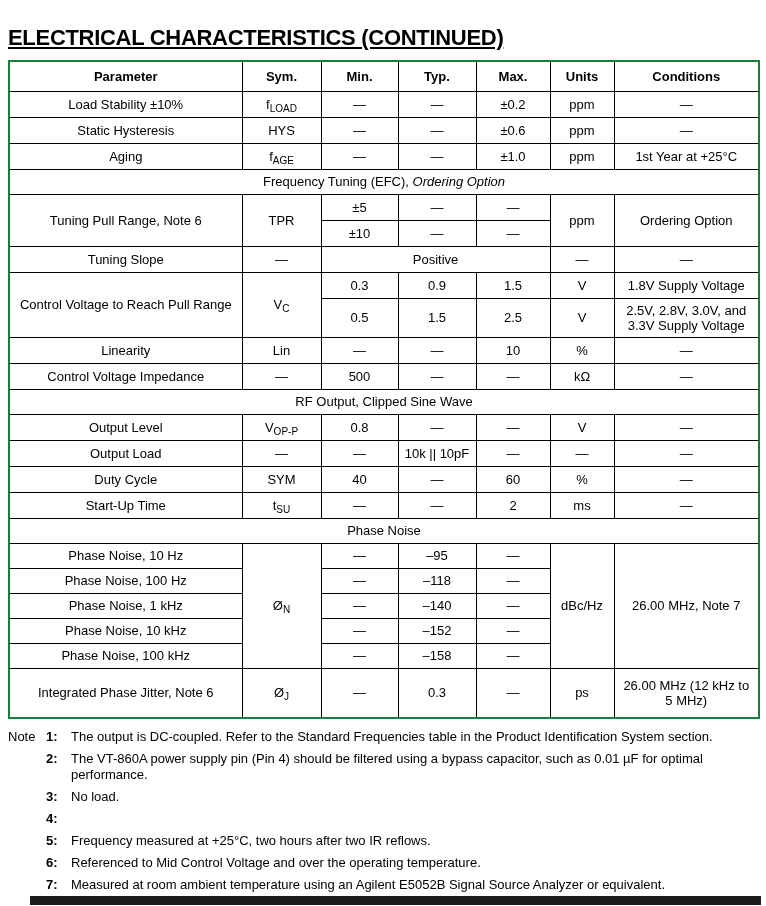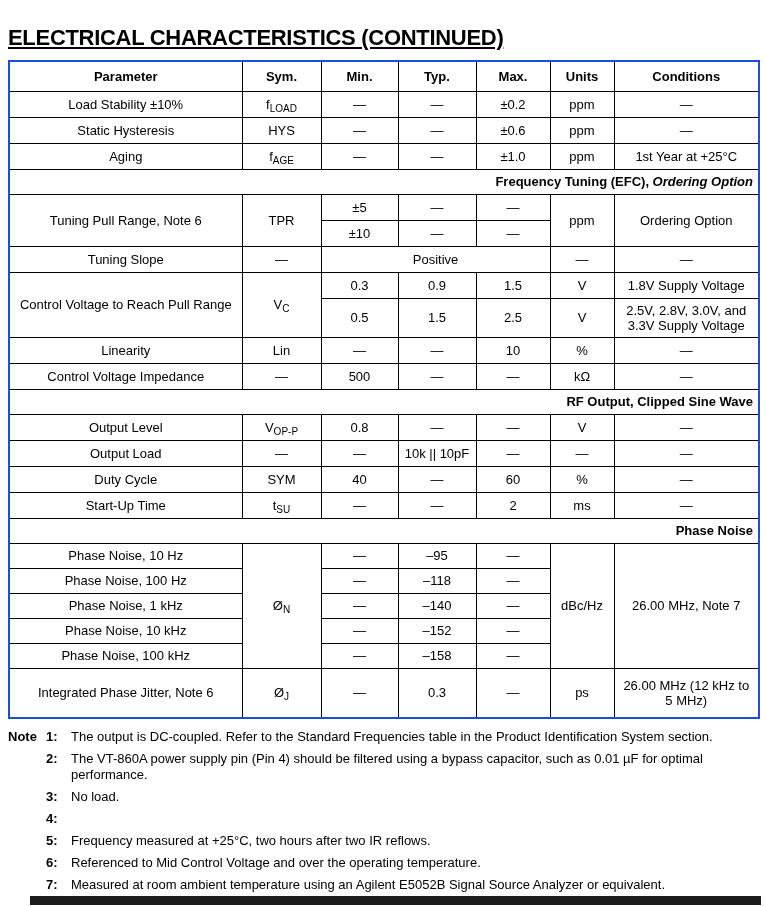--- a/index.html
+++ b/index.html
@@ -11,43 +11,43 @@
     position: relative; overflow: hidden;
   }
   .page { padding: 8px 8px 0 8px; }
   .doc-title {
     font-size: 22px; font-weight: 700; letter-spacing: -0.3px;
     margin: 17px 0 9px 0;
     text-decoration: underline;
   }
   table.spec {
     border-collapse: collapse; table-layout: fixed;
-    width: 750px; border: 2px solid #1d4ed8;
+    width: 750px; border: 2px solid #15803d;
   }
   .spec th, .spec td {
     border: 1px solid #000; font-size: 13px;
     padding: 1px 5px; overflow: hidden; vertical-align: middle;
   }
   .spec th { font-weight: 700; text-align: center; height: 30px; }
   .spec td { height: 26px; }
   tr.h25 td { height: 25px; }
   tr.h39 td { height: 39px; }
   tr.h42 td { height: 50px; }
   td.param, td.cond { text-align: center; line-height: 15px; }
   td.c { text-align: center; }
   tr.section td {
-    font-weight: 700; text-align: right; height: 25px; font-size: 13px;
+    font-weight: 400; text-align: center; height: 25px; font-size: 13px;
   }
   .italic { font-style: italic; }
   .subscript { font-size: 10px; position: relative; top: 3px; letter-spacing: 0; }
   .note-link { color: #000000; }
   a.note-link { text-decoration: none; cursor: pointer; }
   .notes { margin-top: 10px; font-size: 13px; }
   .note-row { display: flex; margin-bottom: 6px; line-height: 16px; }
-  .note-label { font-weight: 700; width: 38px; flex: none; }
+  .note-label { font-weight: 400; width: 38px; flex: none; }
   .note-num { font-weight: 700; width: 25px; flex: none; }
   .note-text { width: 652px; }
   .bottom-bar {
     position: absolute; left: 30px; bottom: 1px;
     width: 731px; height: 9px; background: #1c1c1c;
   }
 </style>
 </head>
 <body>
 

